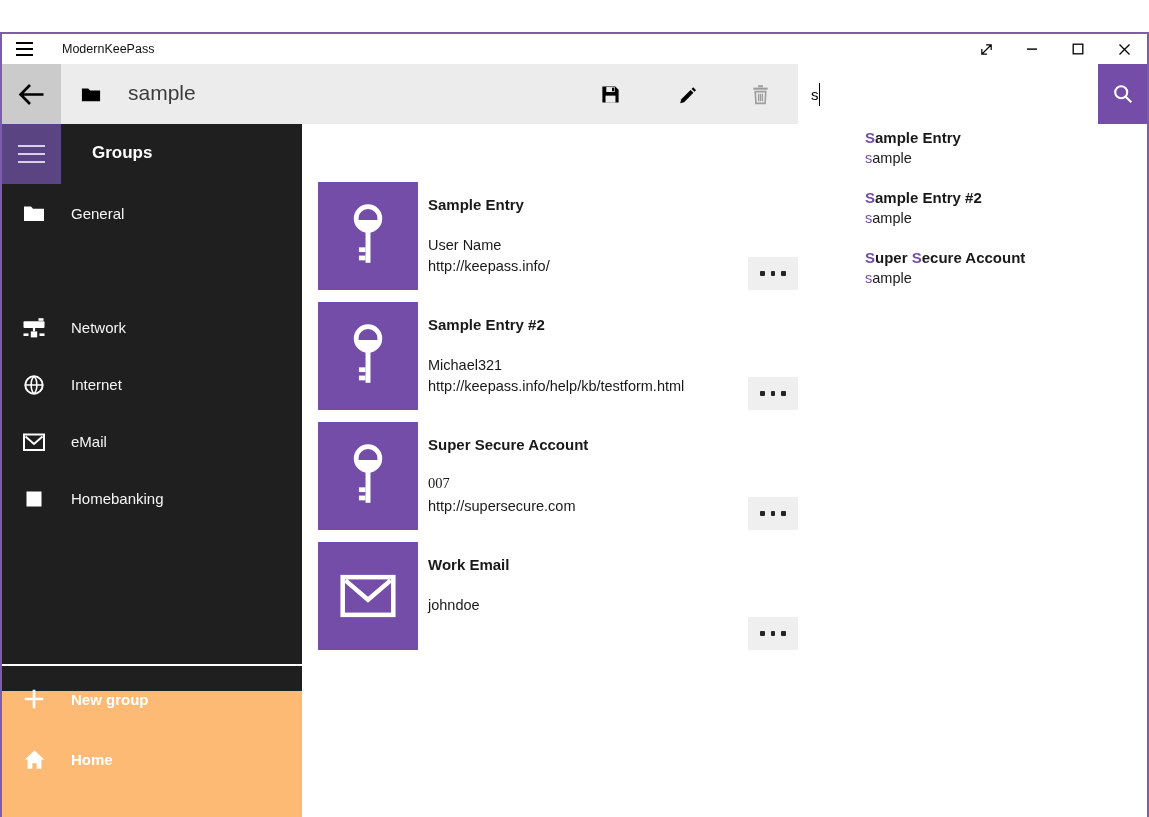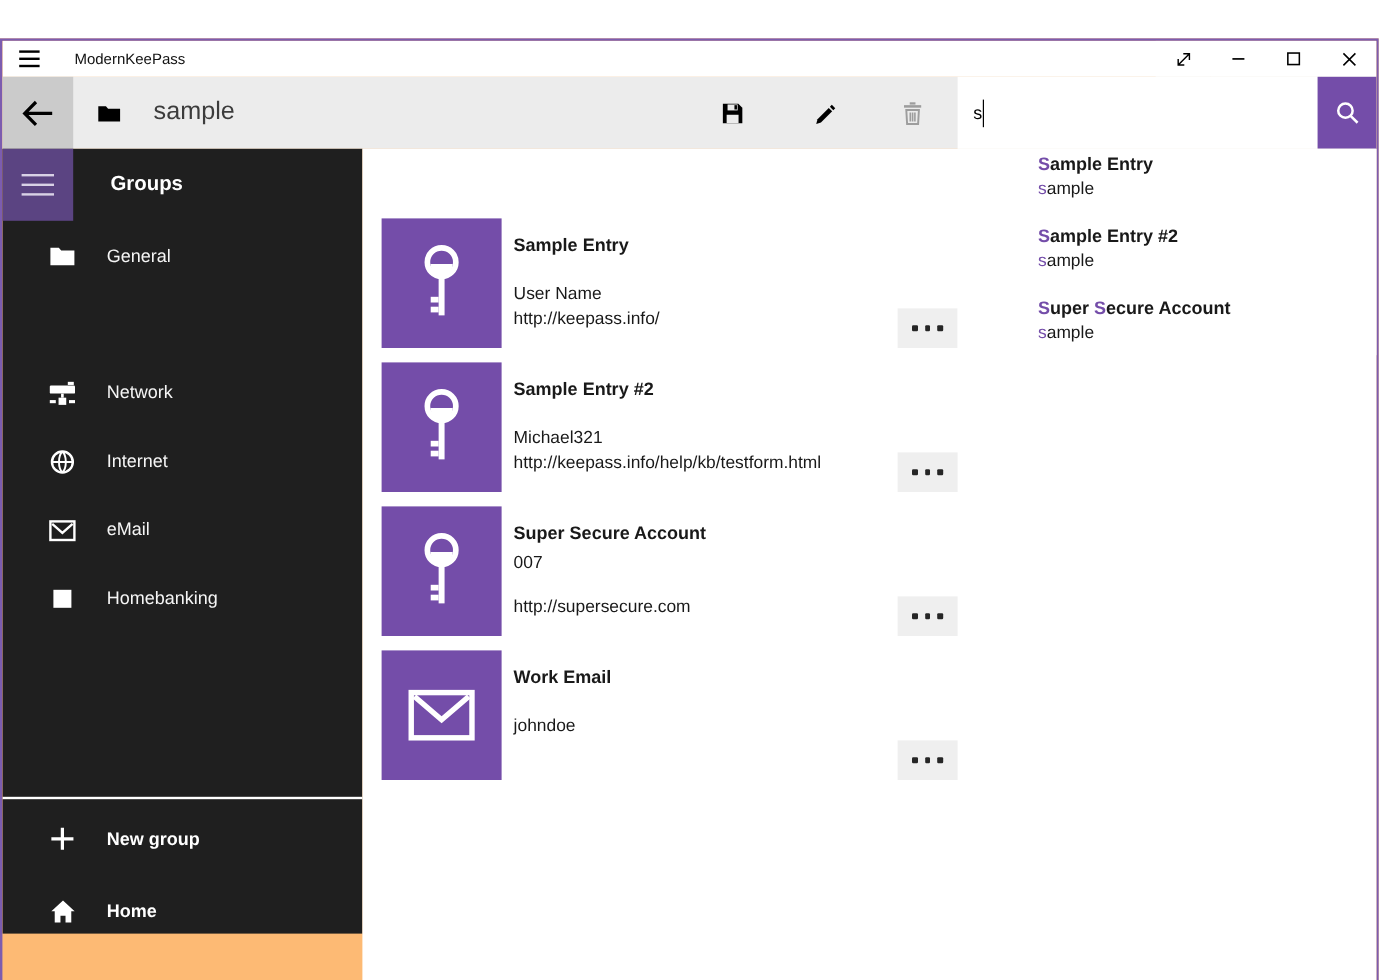--- a/index.html
+++ b/index.html
@@ -26,26 +26,26 @@
   .back-btn{left:0;top:0;width:59px;height:60px;background:var(--back-button-bg);border:none;display:flex;align-items:center;justify-content:center;}
   .cb-foldericon{left:79px;top:21px;width:20px;height:18px;}
   .db-name{left:126px;top:0;height:60px;line-height:58px;font-size:21px;color:#3c3c3c;}
   .cb-btn{width:48px;height:60px;border:none;background:transparent;display:flex;align-items:center;justify-content:center;top:0;}
   .searchbox{left:796px;top:0;width:300px;height:60px;background:#fff;}
   .search-input{position:absolute;left:0;top:0;width:100%;height:100%;border:none;outline:none;background:transparent;padding-left:13px;font-size:15px;font-family:inherit;color:#000;}
   .caret{left:21px;top:19px;width:1.3px;height:23px;background:#000;}
   .search-btn{left:1096px;top:0;width:49px;height:60px;background:var(--accent);border:none;display:flex;align-items:center;justify-content:center;}
 
   
-  .sidebar{left:0;top:90px;width:300px;height:654px;background:var(--sidebar-bg);}
+  .sidebar{left:0;top:90px;width:300px;height:567px;background:var(--sidebar-bg);}
   .sb-ham{left:0;top:0;width:59px;height:60px;background:var(--accent-dark);border:none;display:flex;align-items:center;justify-content:center;}
   .sb-ham-lines{width:27px;height:18px;display:flex;flex-direction:column;justify-content:space-between;}
   .sb-ham-lines span{display:block;height:2.2px;background:#d9d2e6;}
   .sb-header{left:90px;top:0;height:60px;line-height:58px;font-size:17px;font-weight:bold;color:#fff;}
-  .sb-item{left:18px;width:300px;height:57px;display:flex;align-items:center;background:transparent;border:none;cursor:default;}
+  .sb-item{left:0;width:300px;height:57px;display:flex;align-items:center;background:transparent;border:none;cursor:default;}
   .sb-item .ic{position:absolute;left:20px;width:24px;height:24px;display:flex;align-items:center;justify-content:center;}
   .sb-item .lbl{position:absolute;left:69px;font-size:15px;color:#f5f5f5;}
   .sb-sep{left:0;top:540px;width:300px;height:2px;background:#fff;}
   .sb-action{height:60px;}
   .sb-action .lbl{font-weight:bold;color:#fff;}
 
   
   .main{left:300px;top:90px;width:847px;height:725px;background:#fff;}
   .tile{left:16px;width:100px;height:108px;background:var(--accent);display:flex;align-items:center;justify-content:center;}
   .e-title{left:126px;font-size:15px;font-weight:bold;color:var(--text-dark);}
@@ -261,21 +261,21 @@
     <div class="abs tile" style="top:298px;">
       <svg width="46" height="66" viewBox="0 0 44 64">
         <circle cx="22" cy="15" r="11.5" fill="none" stroke="#fff" stroke-width="4.6"></circle>
         <path d="M13 16.5 A9 9 0 0 0 31 16.5 Z" fill="#fff"></path>
         <rect x="19.6" y="26" width="4.8" height="32" fill="#fff"></rect>
         <rect x="13.2" y="43" width="6.4" height="4.6" fill="#fff"></rect>
         <rect x="13.2" y="51" width="6.4" height="4.6" fill="#fff"></rect>
       </svg>
     </div>
     <div class="abs e-title" style="top:312px;">Super Secure Account</div>
-    <div class="abs e-line" style="top:337px;">007</div>
+    <div class="abs e-line" style="top:351px;font-family:Liberation Serif, serif;">007</div>
     <div class="abs e-line" style="top:374px;">http://supersecure.com</div>
     <button class="abs more-btn" style="top:373px;">
         <i></i>
         <i></i>
         <i></i>
       </button>
 
     <div class="abs tile" style="top:418px;">
       <svg width="56" height="44" viewBox="0 0 52 40">
         <rect x="2.5" y="2.5" width="47" height="35" fill="none" stroke="#fff" stroke-width="4.2"></rect>

